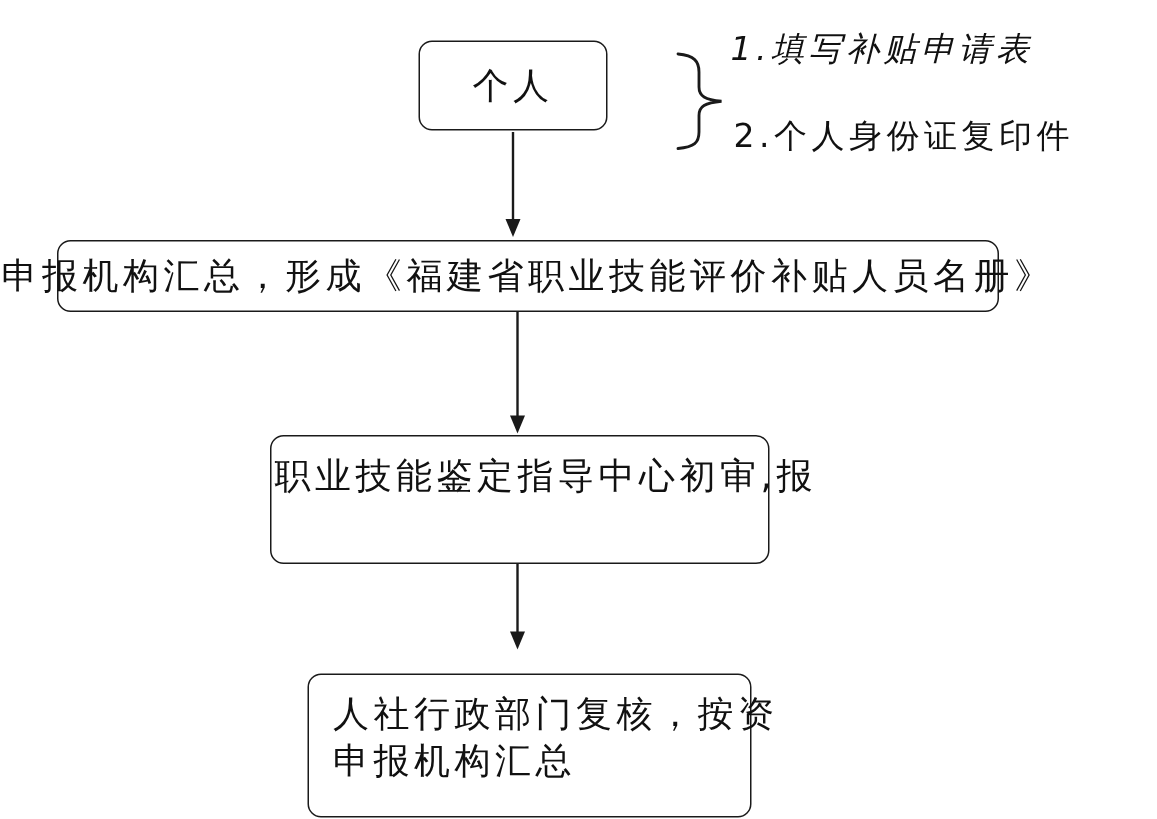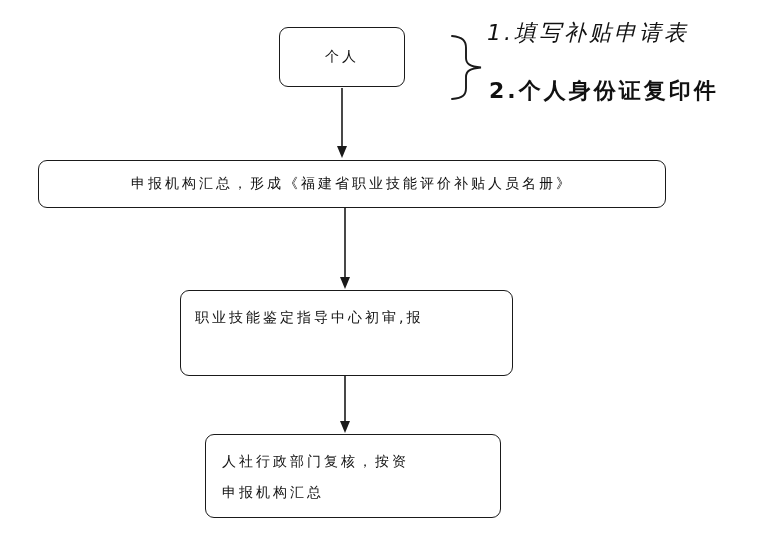--- a/index.html
+++ b/index.html
@@ -23,58 +23,58 @@
     left: 0;
     top: 0;
     pointer-events: none;
   }
   .node {
     position: absolute;
     box-sizing: border-box;
     border: 1.4px solid #1a1a1a;
     border-radius: 9px;
     background: #ffffff;
-    font-size: 14px;
+    font-size: 24px;
     letter-spacing: 3px;
     color: #111111;
   }
   .node-0 {
     left: 279px; top: 27px;
     width: 126px; height: 60px;
     display: flex; align-items: center; justify-content: center;
   }
   .node-1 {
     left: 38px; top: 160px;
     width: 628px; height: 48px;
     display: flex; align-items: center; justify-content: center;
     white-space: nowrap;
   }
   .node-2 {
     left: 180px; top: 290px;
     width: 333px; height: 86px;
-    padding: 11px 14px;
+    padding: 11px 2px;
     line-height: 31px;
     white-space: nowrap;
   }
   .node-3 {
-    left: 205px; top: 434px;
-    width: 296px; height: 84px;
+    left: 205px; top: 449px;
+    width: 296px; height: 96px;
     padding: 11px 16px;
     line-height: 31px;
     white-space: nowrap;
   }
   .annotation {
     position: absolute;
     font-size: 22px;
     letter-spacing: 3px;
     white-space: nowrap;
     color: #111111;
   }
   .annotation-1 { left: 487px; top: 18px; font-style: italic; }
-  .annotation-2 { left: 489px; top: 76px; font-weight: bold; }
+  .annotation-2 { left: 489px; top: 76px; }
 </style>
 </head>
 <body>
 
 <div class="canvas">
 
   <svg class="layer" width="771" height="546" viewBox="0 0 771 546">
 
     <g>
       <line x1="342" y1="88" x2="342" y2="147" stroke="#1a1a1a" stroke-width="1.6"></line>

